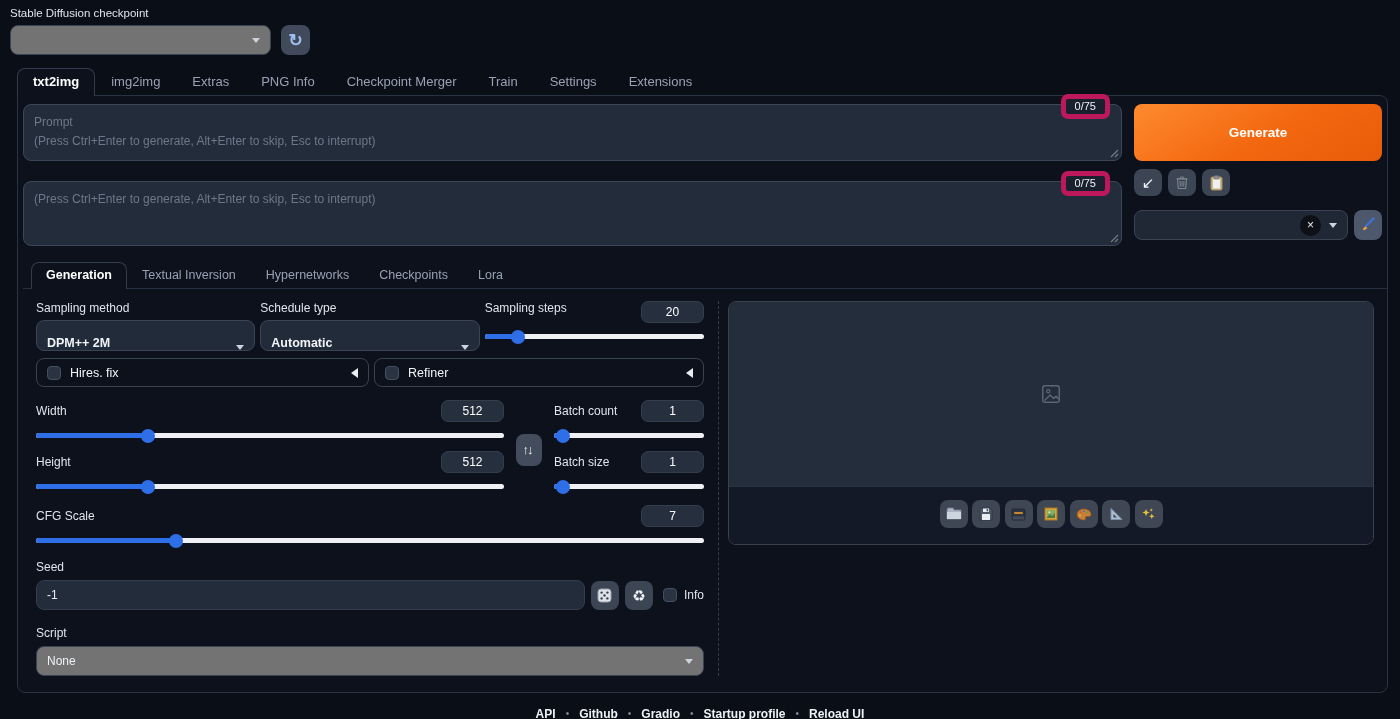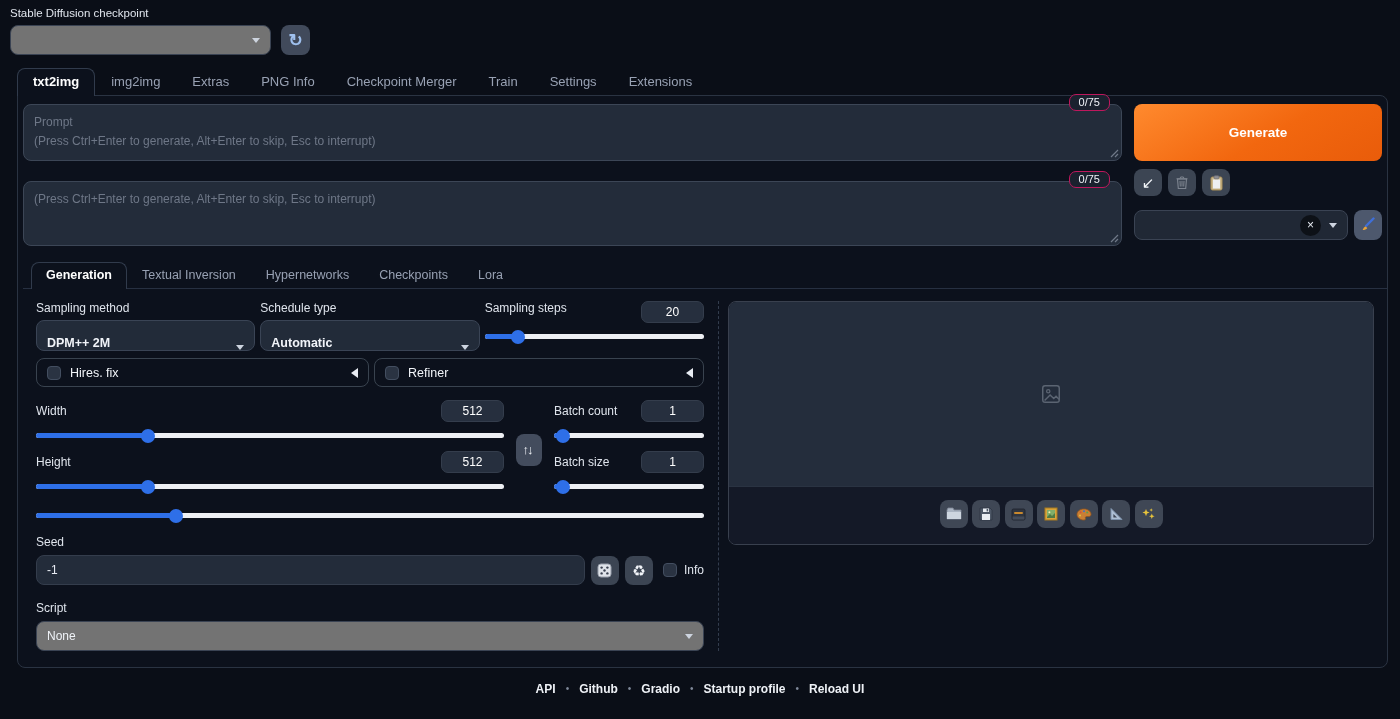--- a/index.html
+++ b/index.html
@@ -55,21 +55,21 @@
     font-family:"Liberation Sans","DejaVu Sans",sans-serif; font-size:12px; display:block;
   }
   .ta-prompt { height:57px; }
   .ta-neg { height:65px; }
   .ph-overlay {
     position:absolute; top:9px; left:11px; right:30px; pointer-events:none;
     color:#6e7787; font-size:12px; line-height:1.55;
   }
   .counter-badge {
     position:absolute; top:-10px; right:12px; background:#1a212e;
-    border:1px solid #be185d; border-radius:7px; padding:1px 9px 2px;
+    border:5px solid #be185d; border-radius:7px; padding:1px 9px 2px;
     font-size:11px; color:#eef1f6; z-index:3;
   }
   .resize-corner { position:absolute; right:3px; bottom:3px; opacity:.75; }
   
   .gen-col { display:flex; flex-direction:column; }
   .generate-btn {
     height:57px; border:none; border-radius:8px; cursor:pointer;
     background:linear-gradient(150deg,#ff8a2e 0%,#f2670f 55%,#e95c0a 100%);
     color:#ffffff; font-weight:700; font-size:13.5px;
     font-family:"Liberation Sans","DejaVu Sans",sans-serif;
@@ -353,20 +353,24 @@
             <div class="num-box">1</div>
           </div>
           <div class="slider dim-slider" style="--pct: 6%;">
             <div class="fill"></div>
               <div class="thumb"></div>
           </div>
         </div>
       </div>
 
       <div class="cfg-row">
+        <div class="dim-head">
+          <span class="ctl-label">CFG Scale</span>
+          <div class="num-box">7</div>
+        </div>
         <div class="slider cfg-slider" style="--pct: 21%;">
           <div class="fill"></div>
             <div class="thumb"></div>
         </div>
       </div>
 
       <div class="seed-row">
         <div class="ctl-label">Seed</div>
         <div class="seed-line">
           <input class="seed-input" value="-1" style="">

